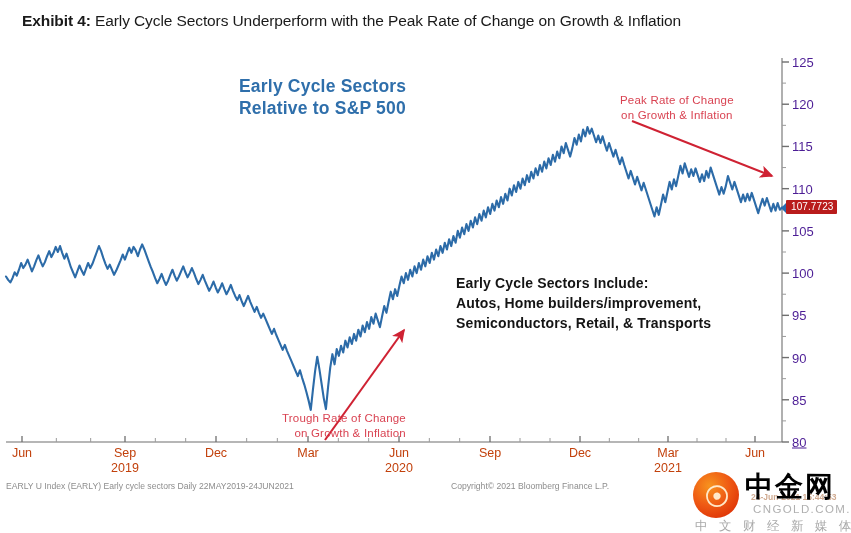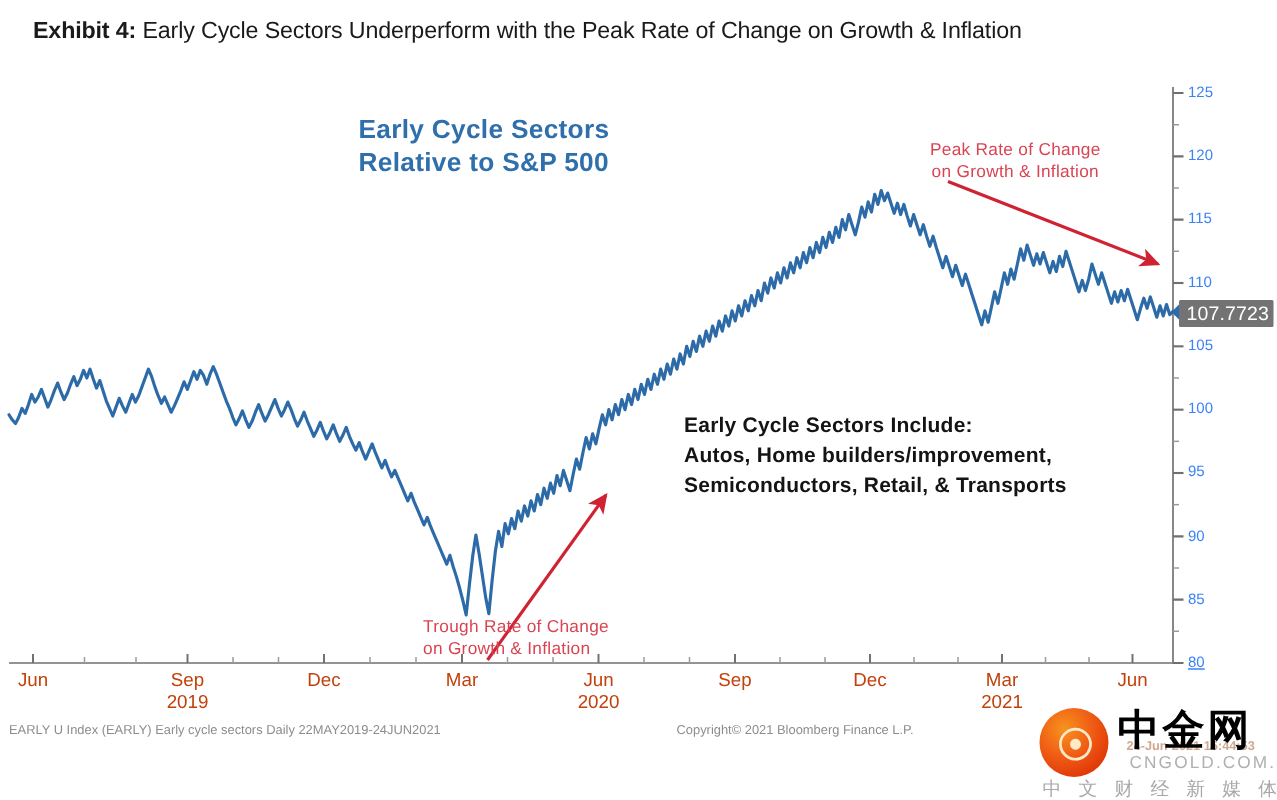--- a/index.html
+++ b/index.html
@@ -31,46 +31,46 @@
     line-height: 1.28; letter-spacing: 0.2px; white-space: nowrap;
   }
 
   
   .annot-red {
     position: absolute; color: #d94352; font-weight: normal;
     font-size: 11.5px; line-height: 1.3; white-space: nowrap;
     letter-spacing: 0.2px;
   }
   #annot-peak { left: 620px; top: 93px; text-align: center; }
-  #annot-trough { left: 282px; top: 411px; text-align: left; }
+  #annot-trough { left: 282px; top: 411px; text-align: right; }
 
   
   #sector-note {
     position: absolute; left: 456px; top: 274px;
     font-size: 14px; font-weight: bold; color: #141414;
     line-height: 1.42; white-space: nowrap; letter-spacing: 0.15px;
   }
 
   
   .ytick {
-    position: absolute; font-size: 10px; color: #3b82f6;
+    position: absolute; font-size: 13px; color: #4c1d95;
     left: 792px; transform: translateY(-50%); white-space: nowrap; text-align: right;
   }
   .xtick {
     position: absolute; font-size: 12.5px; color: #c2410c;
     transform: translateX(-50%); text-align: center;
     white-space: nowrap; line-height: 1.18;
   }
   .xtick .yr { display: block; }
 
   
   #last-value-badge {
     position: absolute; left: 786px; top: 200px;
-    background: #737373; color: #ffffff;
-    font-size: 13px; padding: 1px 3px 2px 5px;
+    background: #b91c1c; color: #ffffff;
+    font-size: 10px; padding: 1px 3px 2px 5px;
     letter-spacing: 0.1px; border-radius: 1px;
   }
   #last-value-badge::before {
     content: ""; position: absolute; left: -5px; top: 3px;
     width: 0; height: 0;
     border-top: 5px solid transparent;
     border-bottom: 5px solid transparent;
     border-right: 5px solid #2a6bb0;
   }
 

